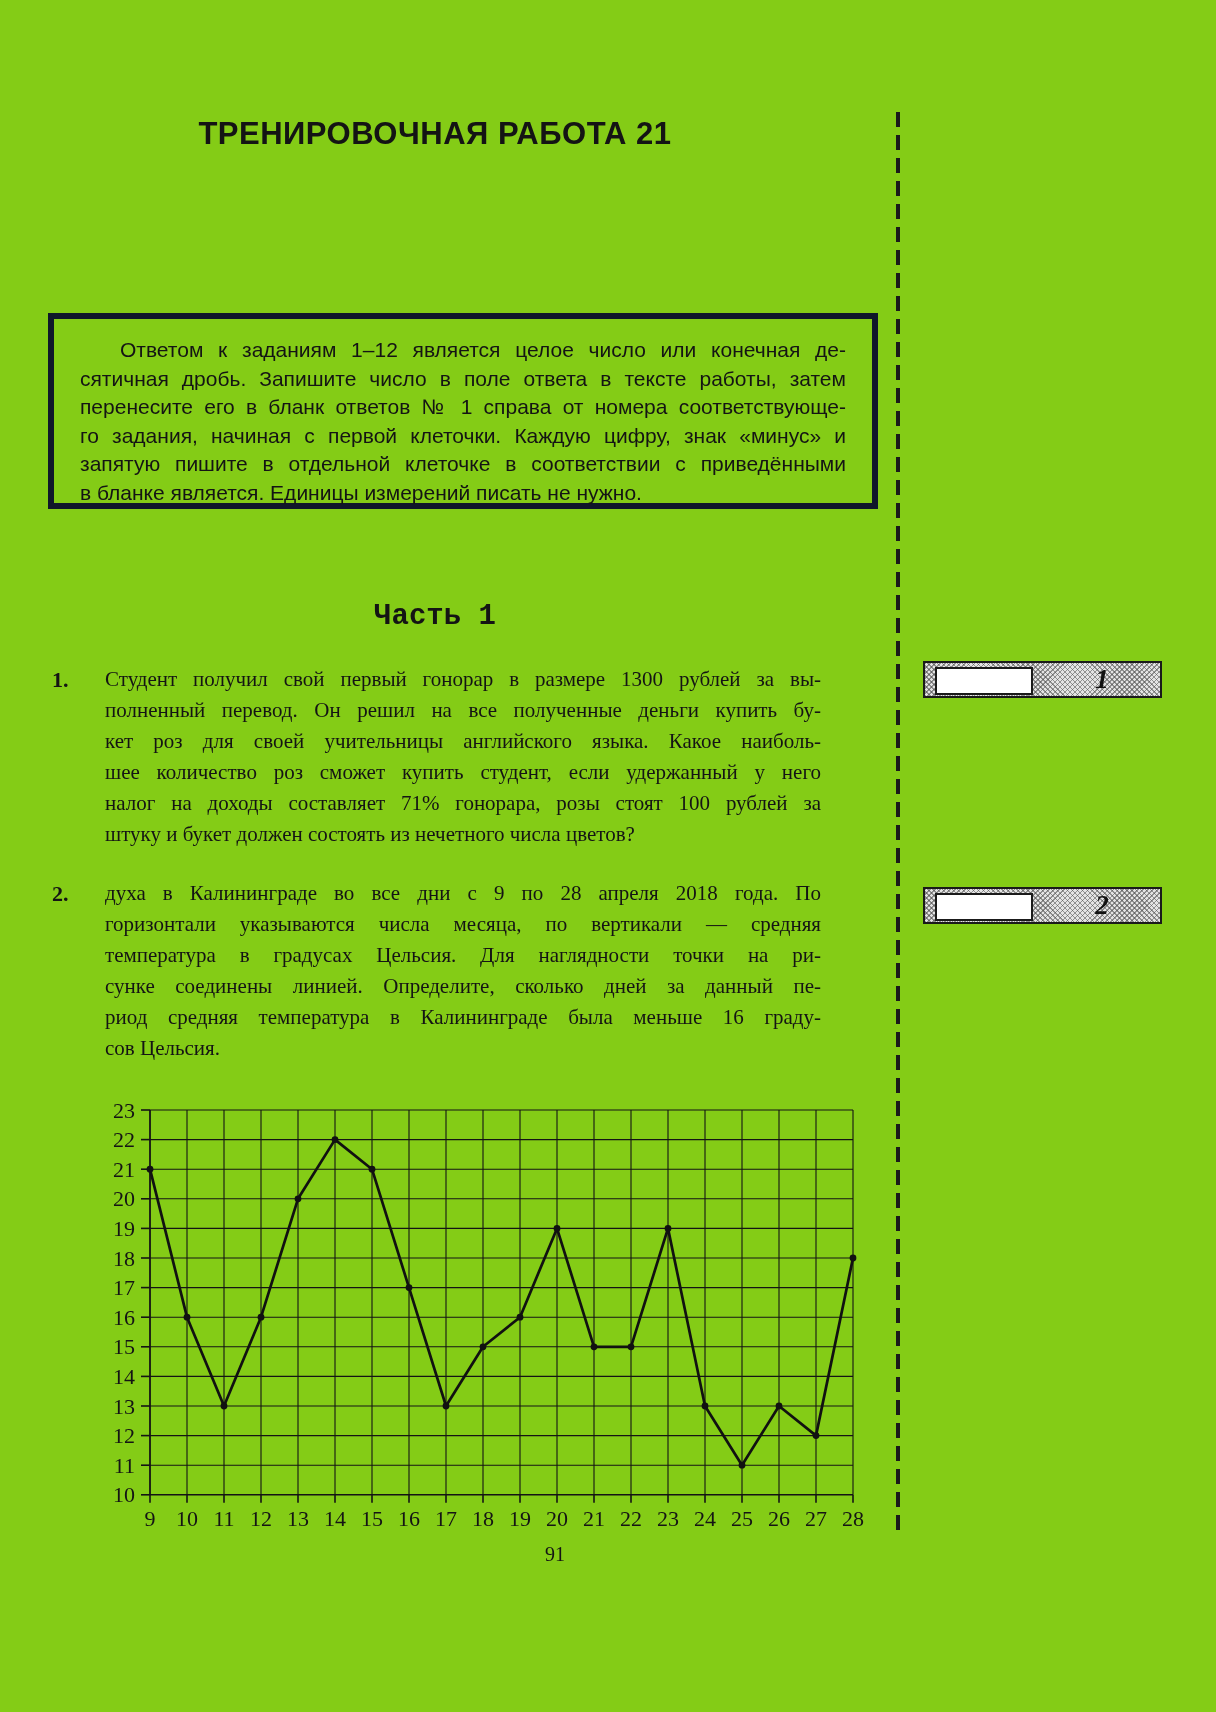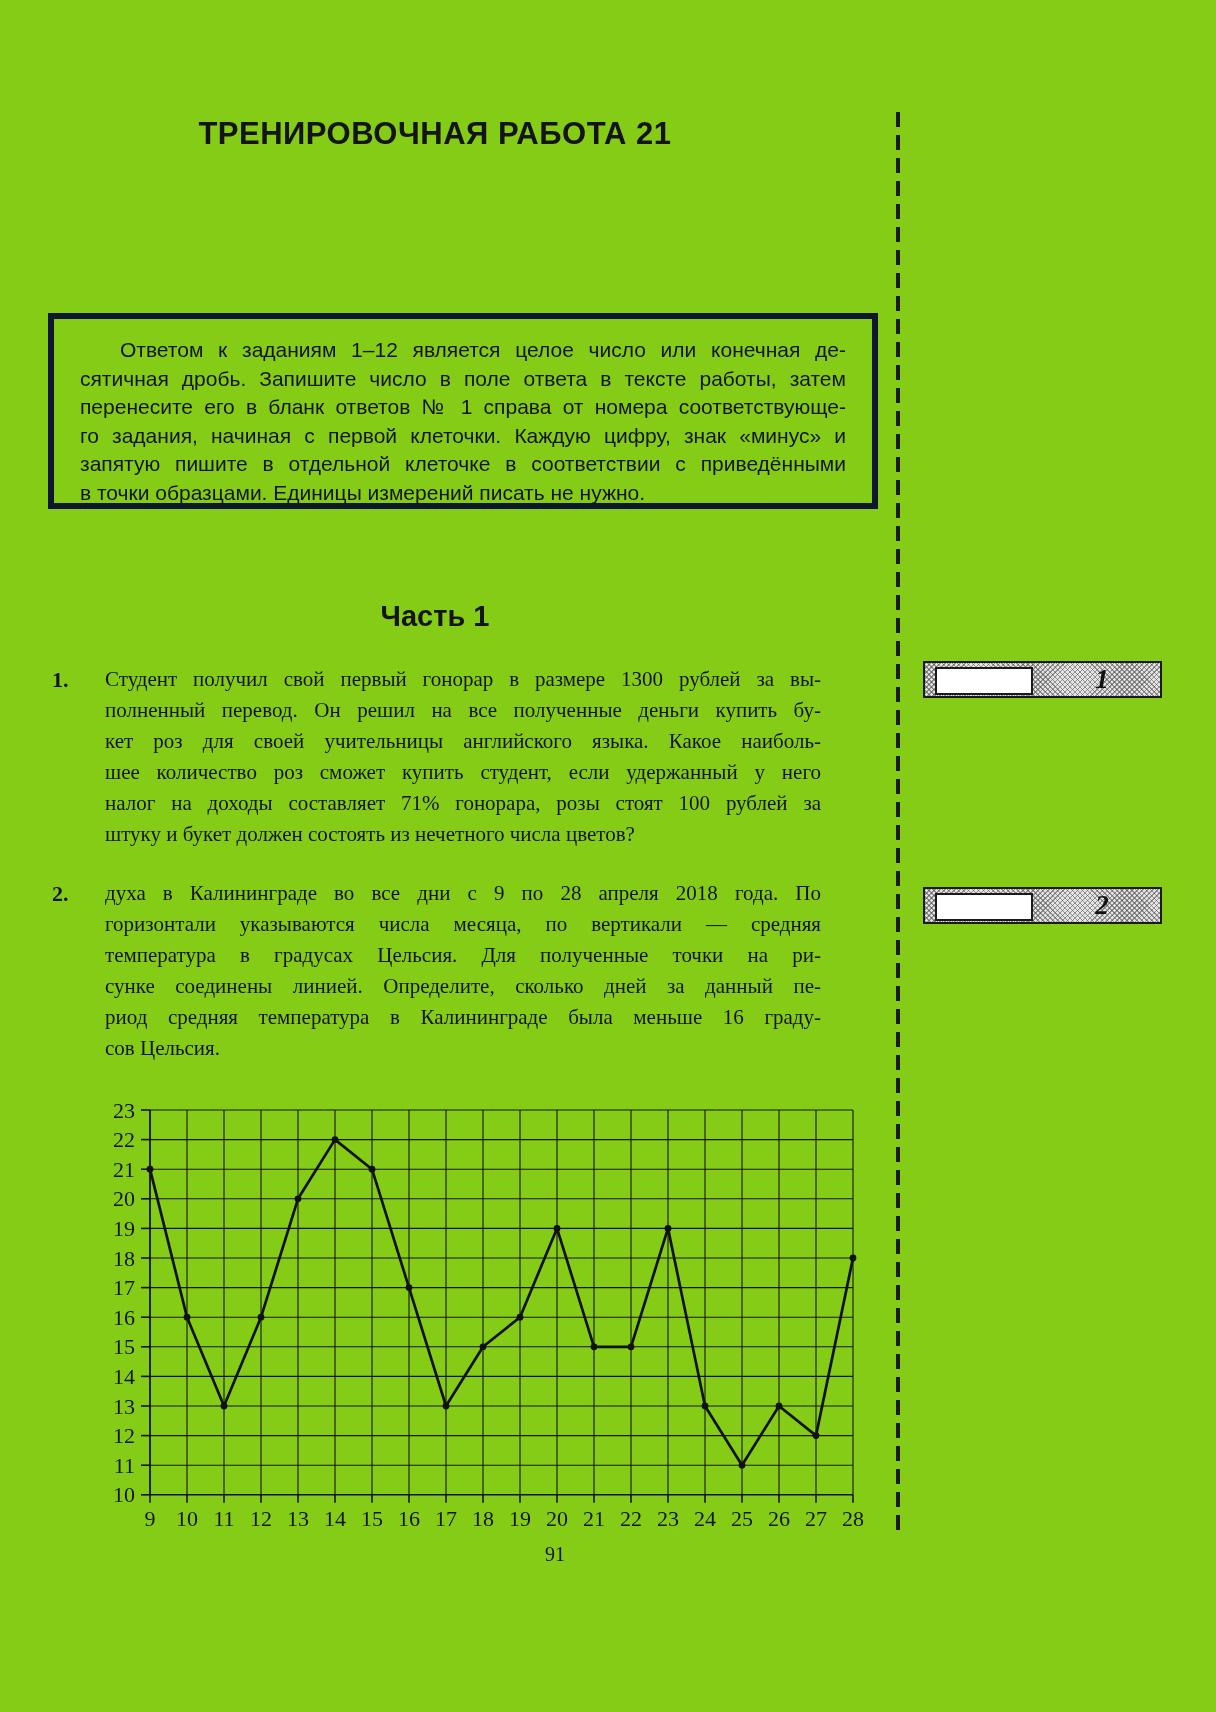--- a/index.html
+++ b/index.html
@@ -8,21 +8,21 @@
   .abs{position:absolute;}
   #title{left:48px;top:116px;width:774px;text-align:center;
          font-family:"Liberation Sans",sans-serif;font-weight:700;font-size:31px;letter-spacing:.5px;}
   #instruction-box{left:48px;top:313px;width:830px;height:196px;box-sizing:border-box;
          border:6px solid #0f172a;padding:17px 26px 0 26px;}
   .instr-line{font-family:"Liberation Sans",sans-serif;font-size:21px;line-height:28.5px;
          text-align:justify;text-align-last:justify;white-space:normal;}
   .instr-line.first{text-indent:40px;}
   .instr-line.last{text-align-last:left;}
   #part-title{left:48px;top:600px;width:774px;text-align:center;
-         font-family:Liberation Sans, sans-serif;font-weight:700;font-size:29px;}
+         font-family:Liberation Mono, monospace;font-weight:700;font-size:29px;}
   .prob-num{left:52px;width:46px;font-weight:700;font-size:22px;line-height:31px;}
   .prob-text{left:105px;width:716px;}
   .prob-line{font-size:21px;line-height:31px;text-align:justify;text-align-last:justify;}
   .prob-line.last{text-align-last:left;}
   #chart-svg{left:60px;top:1080px;width:820px;height:480px;}
   #chart-svg text{font-family:"Liberation Serif",serif;font-size:22px;fill:#141414;}
   .answer-box{width:239px;height:37px;box-sizing:border-box;border:2.5px solid #1a1a1a;
         background-color:#e4e4e4;
         background-image:
           repeating-linear-gradient(45deg, rgba(75,75,75,.55) 0 1px, transparent 1px 3.5px),
@@ -41,40 +41,40 @@
 <div id="page">
 
   <div id="title" class="abs">ТРЕНИРОВОЧНАЯ РАБОТА 21</div>
 
   <div id="instruction-box" class="abs">
     <div class="instr-line first">Ответом к заданиям 1–12 является целое число или конечная де-</div>
     <div class="instr-line">сятичная дробь. Запишите число в поле ответа в тексте работы, затем</div>
     <div class="instr-line">перенесите его в бланк ответов № 1 справа от номера соответствующе-</div>
     <div class="instr-line">го задания, начиная с первой клеточки. Каждую цифру, знак «минус» и</div>
     <div class="instr-line">запятую пишите в отдельной клеточке в соответствии с приведёнными</div>
-    <div class="instr-line last">в точки образцами. Единицы измерений писать не нужно.</div>
+    <div class="instr-line last">в бланке является. Единицы измерений писать не нужно.</div>
   </div>
 
   <div id="part-title" class="abs">Часть 1</div>
 
   <div class="abs prob-num" style="top:664px;">1.</div>
   <div class="abs prob-text" style="top:664px;">
     <div class="prob-line">Студент получил свой первый гонорар в размере 1300 рублей за вы-</div>
     <div class="prob-line">полненный перевод. Он решил на все полученные деньги купить бу-</div>
     <div class="prob-line">кет роз для своей учительницы английского языка. Какое наиболь-</div>
     <div class="prob-line">шее количество роз сможет купить студент, если удержанный у него</div>
     <div class="prob-line">налог на доходы составляет 71% гонорара, розы стоят 100 рублей за</div>
     <div class="prob-line last">штуку и букет должен состоять из нечетного числа цветов?</div>
   </div>
 
   <div class="abs prob-num" style="top:878px;">2.</div>
   <div class="abs prob-text" style="top:878px;">
     <div class="prob-line">духа в Калининграде во все дни с 9 по 28 апреля 2018 года. По</div>
     <div class="prob-line">горизонтали указываются числа месяца, по вертикали — средняя</div>
-    <div class="prob-line">температура в градусах Цельсия. Для полученные точки на ри-</div>
+    <div class="prob-line">температура в градусах Цельсия. Для наглядности точки на ри-</div>
     <div class="prob-line">сунке соединены линией. Определите, сколько дней за данный пе-</div>
     <div class="prob-line">риод средняя температура в Калининграде была меньше 16 граду-</div>
     <div class="prob-line last">сов Цельсия.</div>
   </div>
 
   <svg id="chart-svg" class="abs" viewBox="60 1080 820 480">
       <line x1="150" y1="1494.8" x2="853" y2="1494.8" stroke="#141414" stroke-width="1.6"></line>
       <line x1="141" y1="1494.8" x2="150" y2="1494.8" stroke="#141414" stroke-width="1.6"></line>
       <text x="135" y="1502.3" text-anchor="end">10</text>
       <line x1="150" y1="1465.2" x2="853" y2="1465.2" stroke="#141414" stroke-width="1.1"></line>

